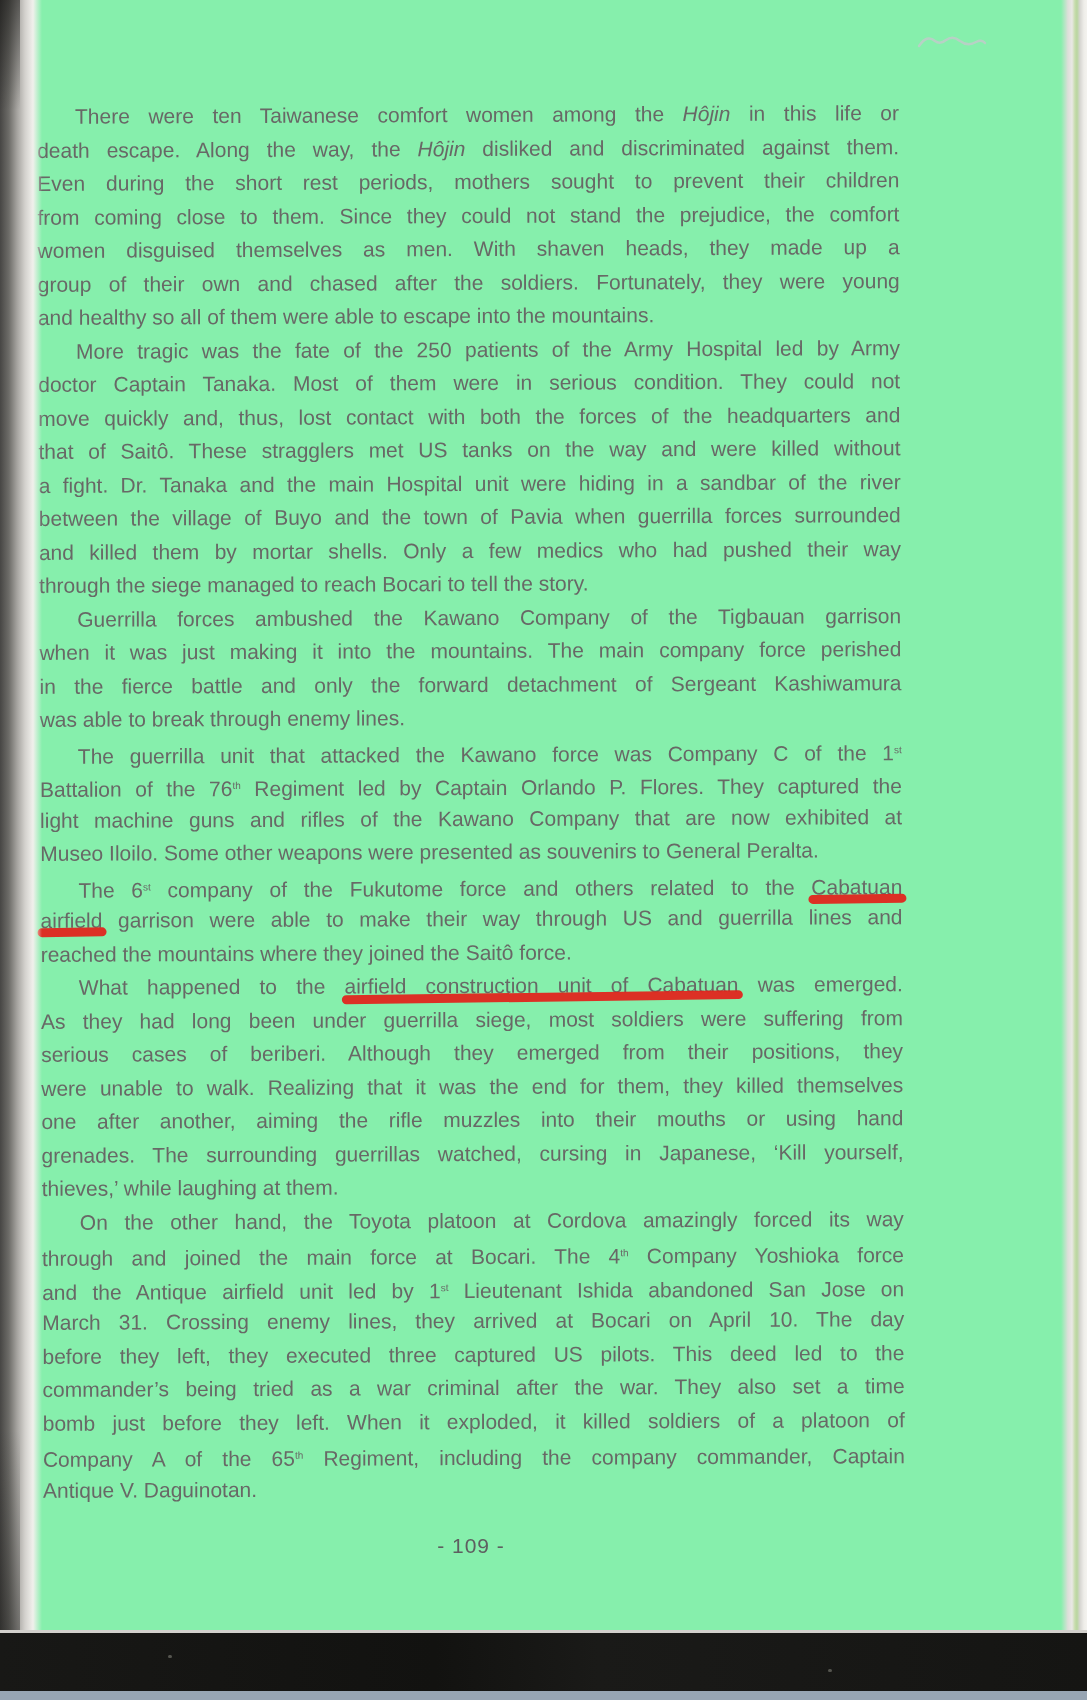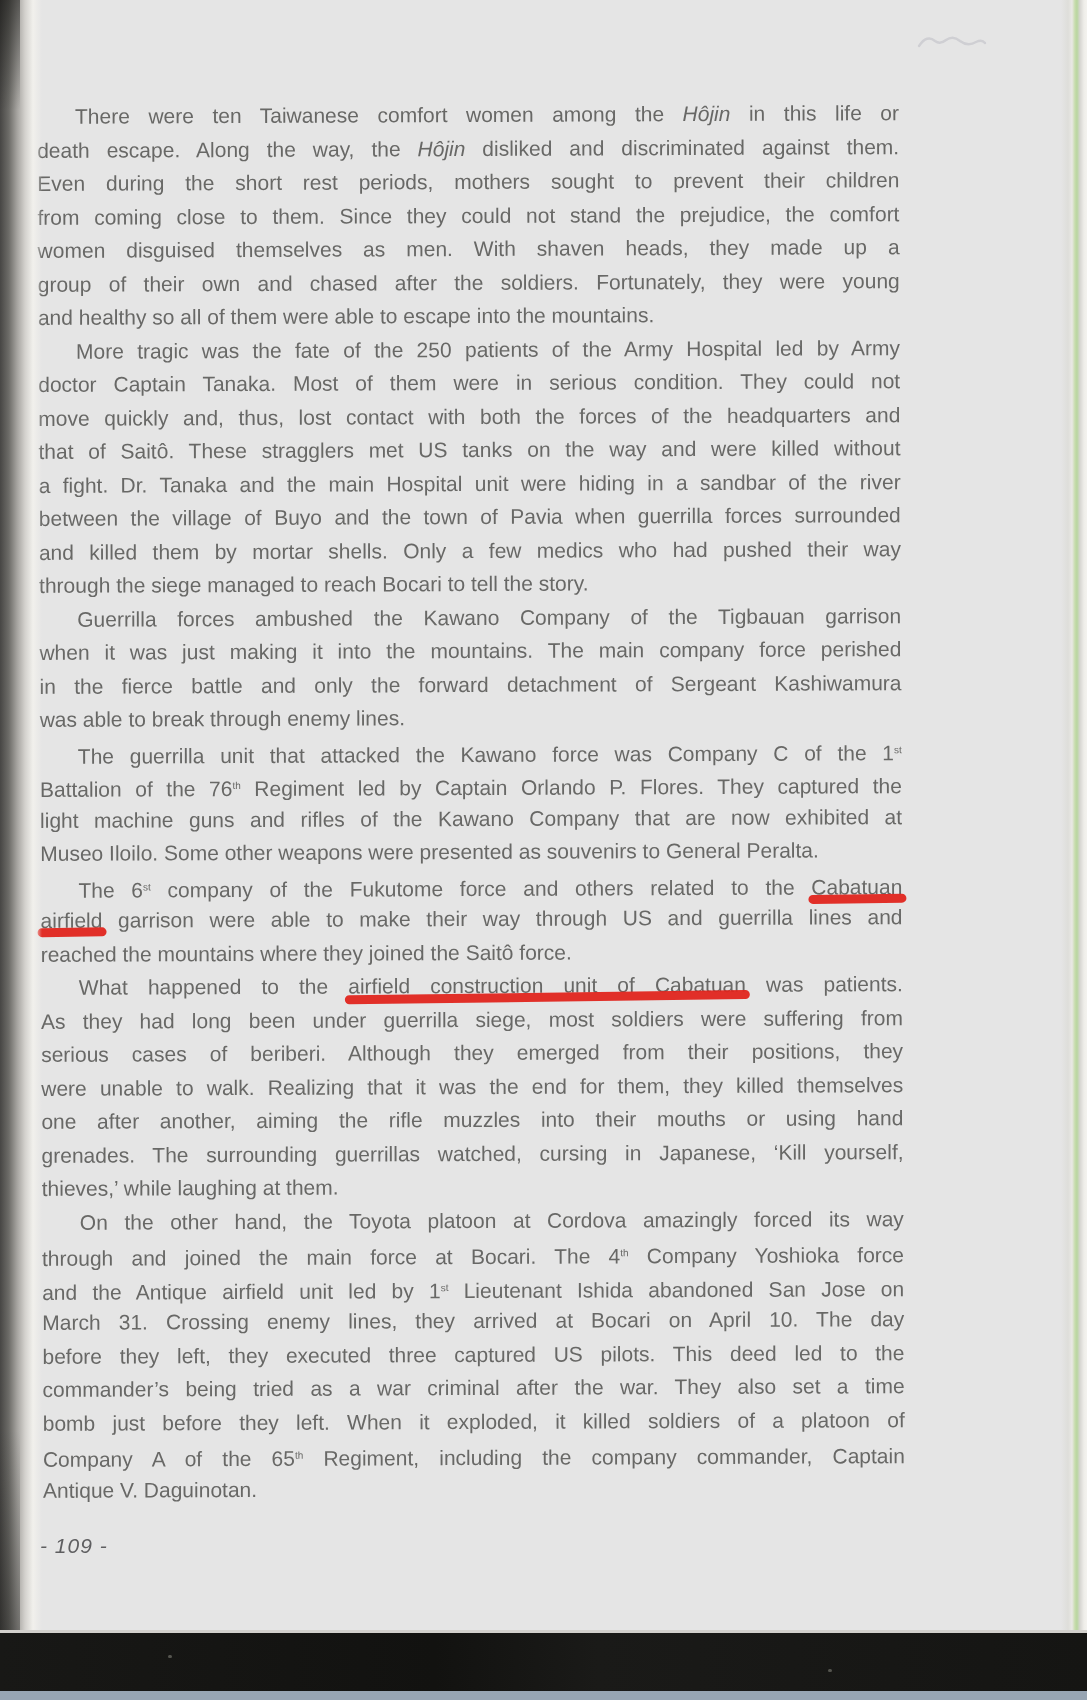--- a/index.html
+++ b/index.html
@@ -1,20 +1,20 @@
 <!DOCTYPE html>
 <html style="--red: #e0251e;"><head>
 <meta charset="utf-8">
 <style>
   html,body{margin:0;padding:0;}
   body{
     width:1087px;height:1700px;position:relative;overflow:hidden;
     background:#ffffff;font-family:"Liberation Sans","DejaVu Sans",sans-serif;
   }
-  .scan-page{position:absolute;inset:0;background:#e5e5e5;}
+  .scan-page{position:absolute;inset:0;background:#86efac;}
 
   
   .binding-shadow{
     position:absolute;left:0;top:0;width:42px;height:1634px;
     background:linear-gradient(90deg,#474644 0px,#6e6d69 9px,#a5a39f 17px,#d3d1cd 25px,#f1f0ec 33px,rgba(251,251,248,0) 42px);
   }
   .binding-shadow::before{
     content:"";position:absolute;left:0;top:0;width:20px;height:100%;
     background:linear-gradient(180deg,rgba(15,15,13,.55) 0px,rgba(15,15,13,0) 110px,rgba(15,15,13,0) 1430px,rgba(15,15,13,.40) 1634px);
   }
@@ -52,22 +52,22 @@
   .line.l{text-align:left;text-align-last:left;white-space:normal;}
   .line.ind{text-indent:38px;}
   .it{font-style:italic;}
   .sup{font-size:10px;vertical-align:7px;letter-spacing:0;}
   .redline{position:relative;}
   .redline::after{
     content:"";position:absolute;left:-3px;right:-4px;top:100%;margin-top:-4px;height:9px;
     background:var(--red,#e0251e);border-radius:5px;transform:rotate(-0.5deg);opacity:.95;
   }
   .page-number{
-    position:absolute;left:40px;top:1534px;width:862px;
-    font-size:21px;letter-spacing:1px;color:#5e5e60;font-style:italic;
+    position:absolute;left:40px;top:1534px;width:862px;text-align:center;
+    font-size:21px;letter-spacing:1px;color:#5e5e60;
   }
 </style>
 </head>
 <body>
 
 <div class="scan-page">
 
   <svg class="squiggle" width="72" height="24" viewBox="0 0 72 24">
     <path d="M3 16 Q 11 4 19 11 Q 24 15 30 10 Q 37 5 44 11 Q 52 17 60 12 66 9 69 13" fill="none" stroke="#c8c8ce" stroke-width="2.4" stroke-linecap="round"></path>
   </svg>
@@ -103,21 +103,21 @@
         <div class="line j"><span>Battalion of the 76</span><span class="sup">th</span><span> Regiment led by Captain Orlando P. Flores. They captured the</span></div>
         <div class="line j"><span>light machine guns and rifles of the Kawano Company that are now exhibited at</span></div>
         <div class="line l"><span>Museo Iloilo. Some other weapons were presented as souvenirs to General Peralta.</span></div>
       </div>
       <div>
         <div class="line j ind"><span>The 6</span><span class="sup">st</span><span> company of the Fukutome force and others related to the </span><span class="redline">Cabatuan</span></div>
         <div class="line j"><span class="redline">airfield</span><span> garrison were able to make their way through US and guerrilla lines and</span></div>
         <div class="line l"><span>reached the mountains where they joined the Saitô force.</span></div>
       </div>
       <div>
-        <div class="line j ind"><span>What happened to the </span><span class="redline">airfield construction unit of Cabatuan</span><span> was patients.</span></div>
+        <div class="line j ind"><span>What happened to the </span><span class="redline">airfield construction unit of Cabatuan</span><span> was emerged.</span></div>
         <div class="line j"><span>As they had long been under guerrilla siege, most soldiers were suffering from</span></div>
         <div class="line j"><span>serious cases of beriberi. Although they emerged from their positions, they</span></div>
         <div class="line j"><span>were unable to walk. Realizing that it was the end for them, they killed themselves</span></div>
         <div class="line j"><span>one after another, aiming the rifle muzzles into their mouths or using hand</span></div>
         <div class="line j"><span>grenades. The surrounding guerrillas watched, cursing in Japanese, ‘Kill yourself,</span></div>
         <div class="line l"><span>thieves,’ while laughing at them.</span></div>
       </div>
       <div>
         <div class="line j ind"><span>On the other hand, the Toyota platoon at Cordova amazingly forced its way</span></div>
         <div class="line j"><span>through and joined the main force at Bocari. The 4</span><span class="sup">th</span><span> Company Yoshioka force</span></div>

